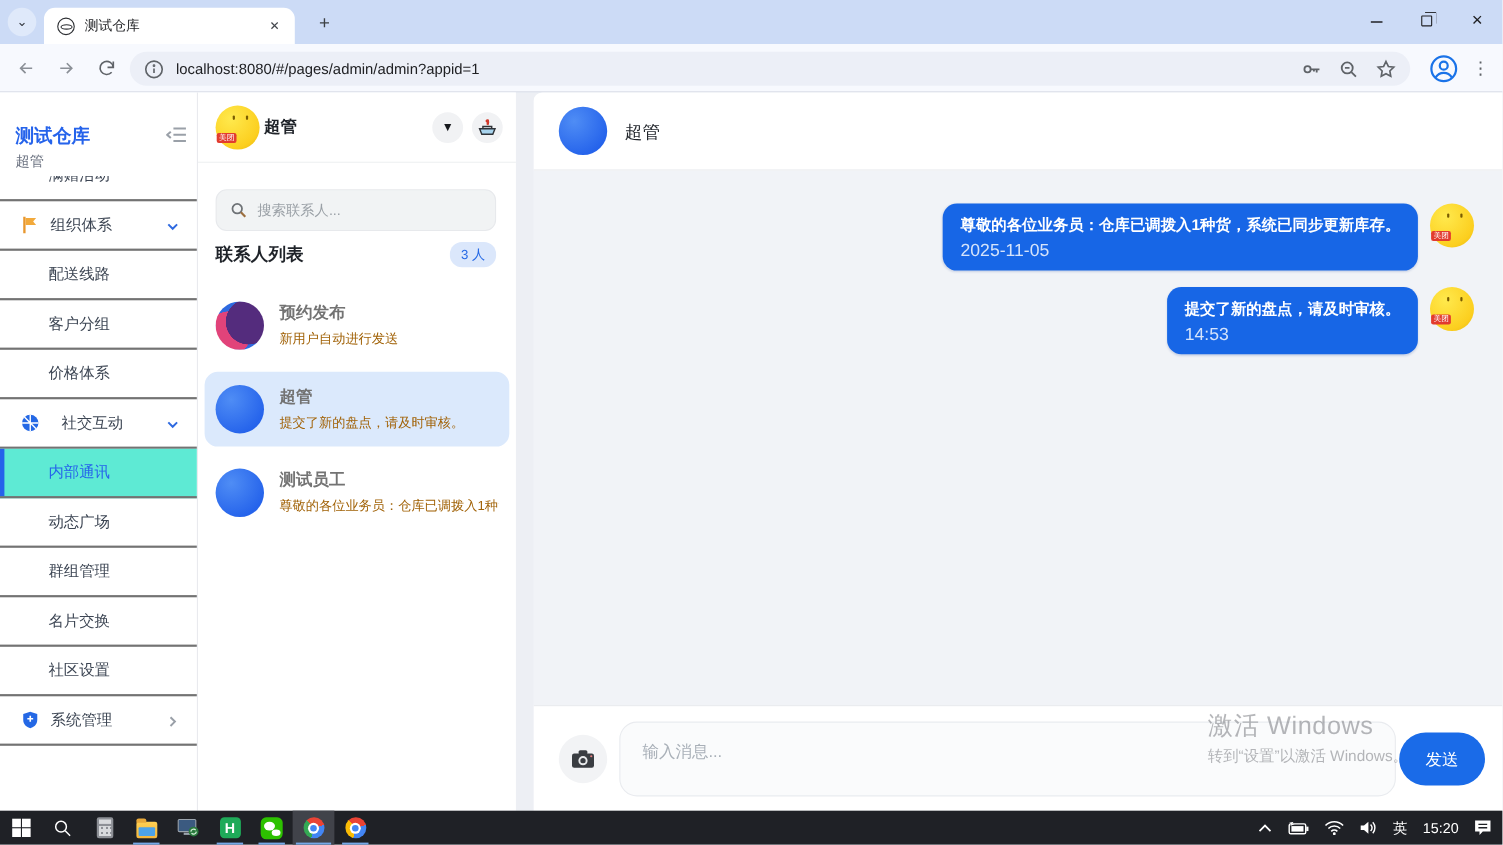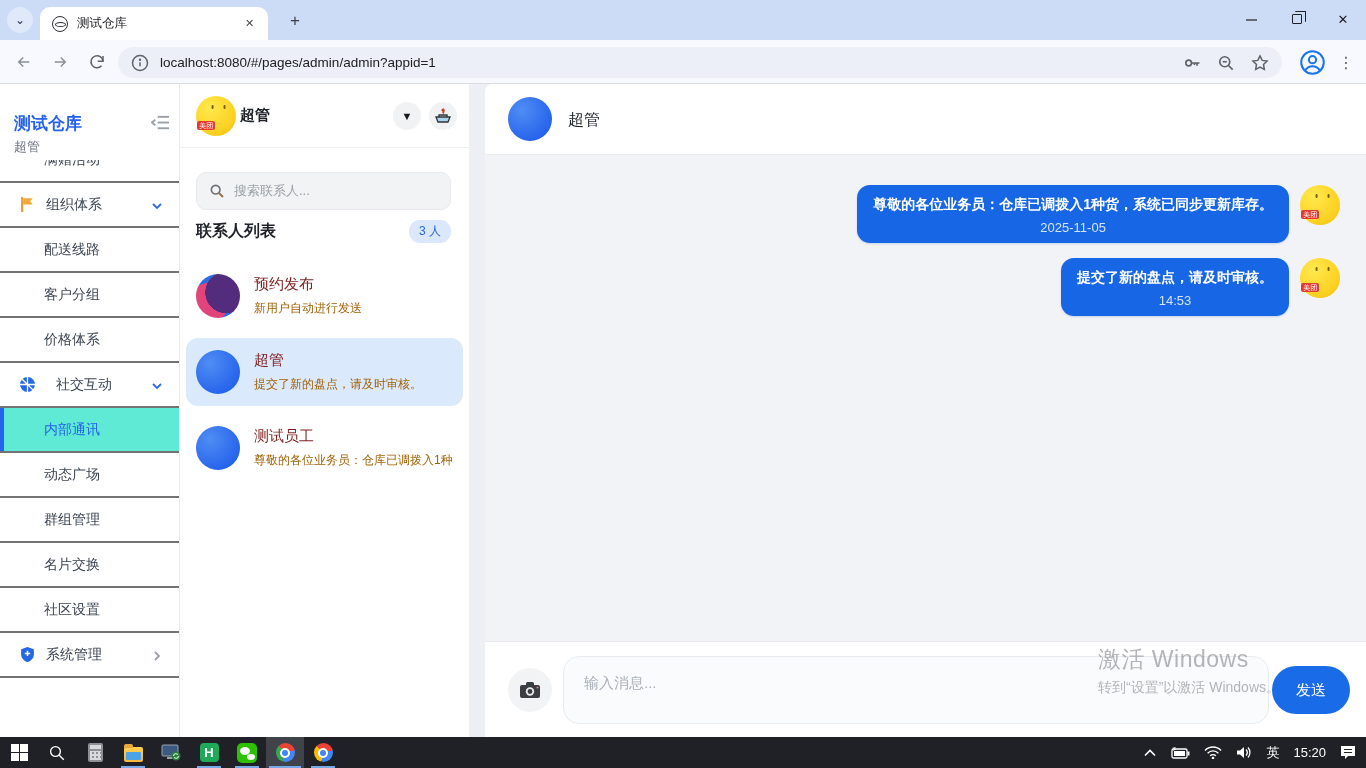--- a/index.html
+++ b/index.html
@@ -59,32 +59,32 @@
 .searchbox .ph{margin-left:9px;font-size:13px;color:#9aa0a6}
 .list-title-row{position:absolute;left:16px;top:135px;width:255px;height:24px;display:flex;align-items:center}
 .list-title{font-size:16px;font-weight:bold;color:#1f2329;flex:1}
 .count-badge{background:#dbe7fb;color:#2468e5;font-size:12px;padding:3px 10px;border-radius:11px}
 .c-list{position:absolute;left:6px;top:178px;width:277px}
 .c-item{position:relative;height:68px;border-radius:12px;margin-bottom:8px;display:flex;align-items:center;padding:0 10px}
 .c-item.sel{background:#dbe9fc}
 .ava-art{width:44px;height:44px;border-radius:50%;flex:none;background:radial-gradient(circle at 68% 42%,#542c7d 0 52%,rgba(0,0,0,0) 53%),radial-gradient(circle at 28% 66%,#e1437a 0 46%,rgba(0,0,0,0) 47%),#2e6ae0}
 .ava-blue{width:44px;height:44px;border-radius:50%;flex:none;background:radial-gradient(circle at 32% 30%,#4f8df5,#2563eb 75%)}
 .c-texts{margin-left:14px;flex:1;min-width:0}
-.c-nm{font-size:15px;font-weight:400;color:#7f1d1d;margin-bottom:6px;white-space:nowrap}
+.c-nm{font-size:15px;font-weight:700;color:#737373;margin-bottom:6px;white-space:nowrap}
 .c-pv{font-size:12px;color:#a16207;white-space:nowrap;overflow:hidden}
 
 .chat{position:absolute;left:485px;top:84px;width:881px;height:653px;background:#f1f3f7;border-radius:8px 0 0 0;overflow:hidden}
 .ch-head{position:absolute;left:0;top:0;width:100%;height:71px;background:#fff;border-bottom:1px solid #e9ebee}
 .ch-head .ava-blue{position:absolute;left:23px;top:13px}
 .ch-name{position:absolute;left:83px;top:26px;font-size:16px;font-weight:500;color:#1f2329}
 .msgs{position:absolute;left:0;top:71px;right:0;bottom:96px;padding:30px 26px 0 26px}
 .msg-row{display:flex;justify-content:flex-end;align-items:flex-start;margin-bottom:15px}
 .bubble{background:#1766e6;border-radius:13px;padding:11px 16px 8px 16px;max-width:640px;box-shadow:0 1px 2px rgba(20,60,150,.18)}
 .bubble .txt{color:#fff;font-size:14px;font-weight:600;white-space:nowrap}
-.bubble .tm{color:rgba(255,255,255,.82);font-size:13px;text-align:center;margin-top:6px}
+.bubble .tm{color:rgba(255,255,255,.82);font-size:16px;text-align:left;margin-top:6px}
 .msg-row .ava-yellow{width:40px;height:40px;margin-left:11px}
 .inputbar{position:absolute;left:0;bottom:0;width:100%;height:96px;background:#fff;border-top:1px solid #e8eaee}
 .cam-btn{position:absolute;left:23px;top:26px;width:44px;height:44px;border-radius:50%;background:#f2f3f5;display:flex;align-items:center;justify-content:center}
 .msg-input{position:absolute;left:78px;top:14px;width:706px;height:68px;border-radius:16px;background:#fafbfc;border:1px solid #e9ebef;resize:none;padding:17px 20px;font-size:15px;color:#30343b;outline:none}
 .msg-input::placeholder{color:#a9b0b8}
 .send-btn{position:absolute;right:16px;top:24px;width:78px;height:48px;border-radius:24px;background:#1a6be8;color:#fff;font-size:15px;border:none;display:flex;align-items:center;justify-content:center}
 .watermark{position:absolute;right:86px;bottom:40px;text-align:left;color:rgba(120,122,128,.55);pointer-events:none;z-index:5}
 .watermark .l1{font-size:23px;letter-spacing:.5px}
 .watermark .l2{font-size:14px;margin-top:4px}
 

